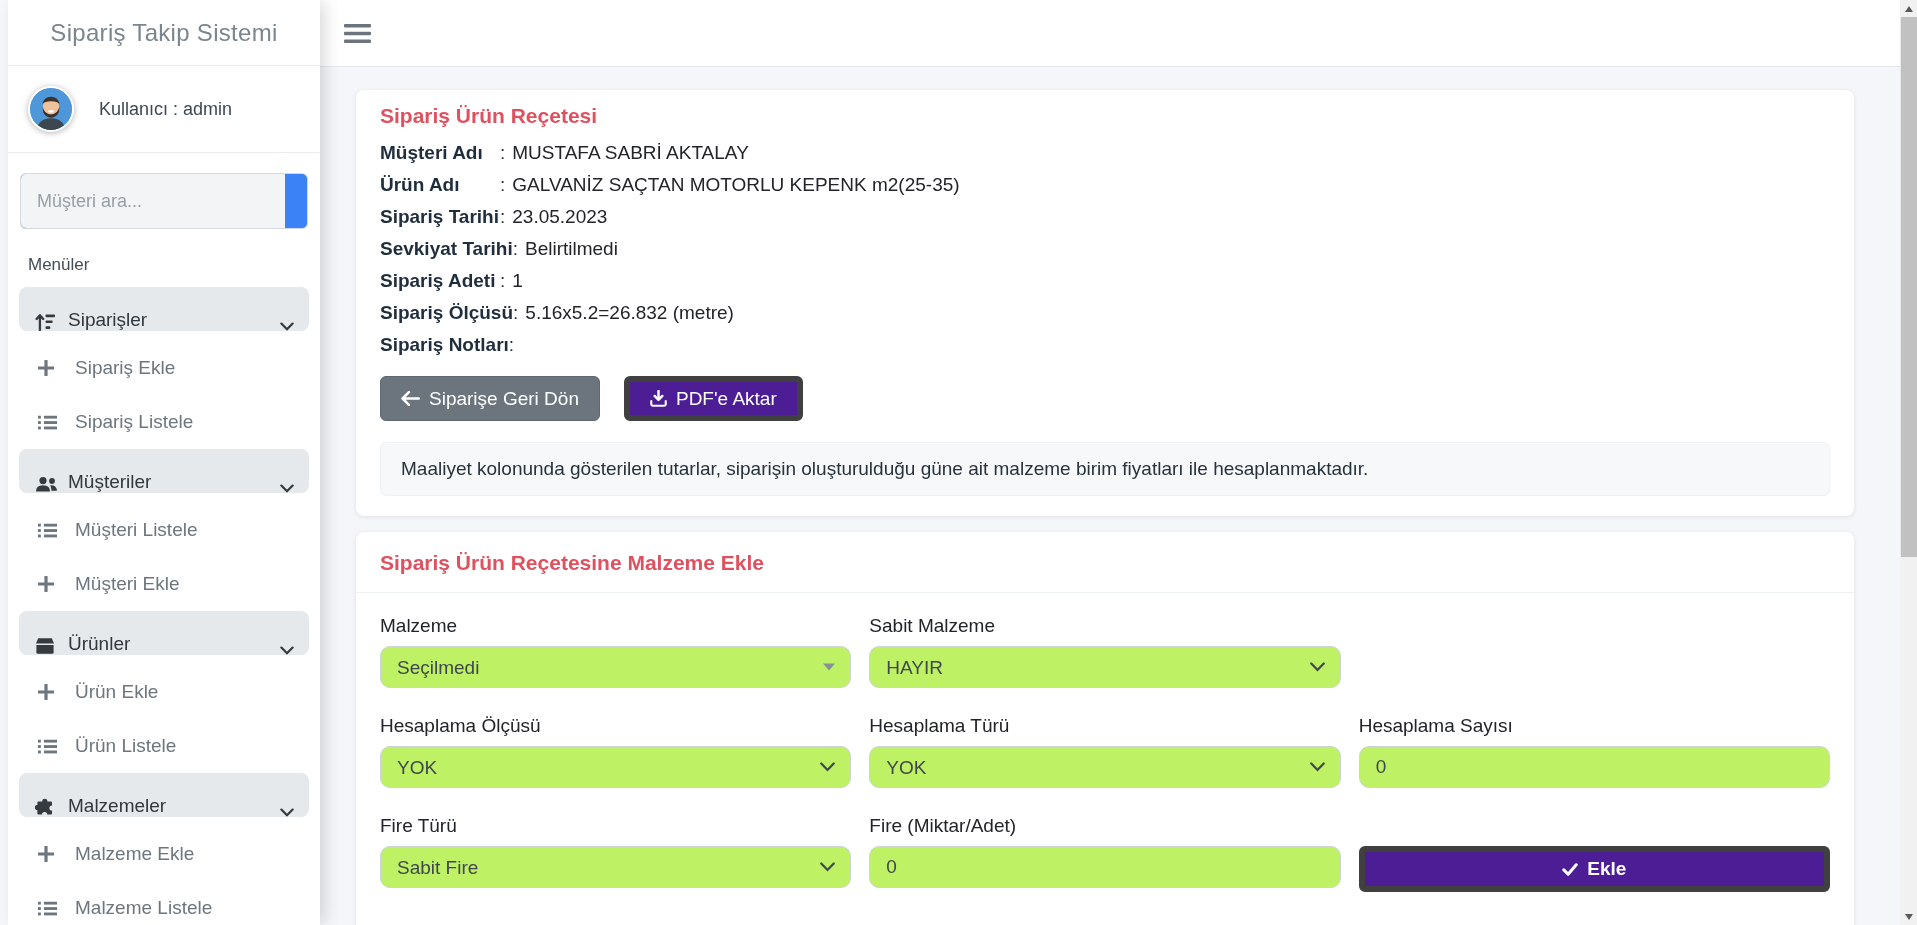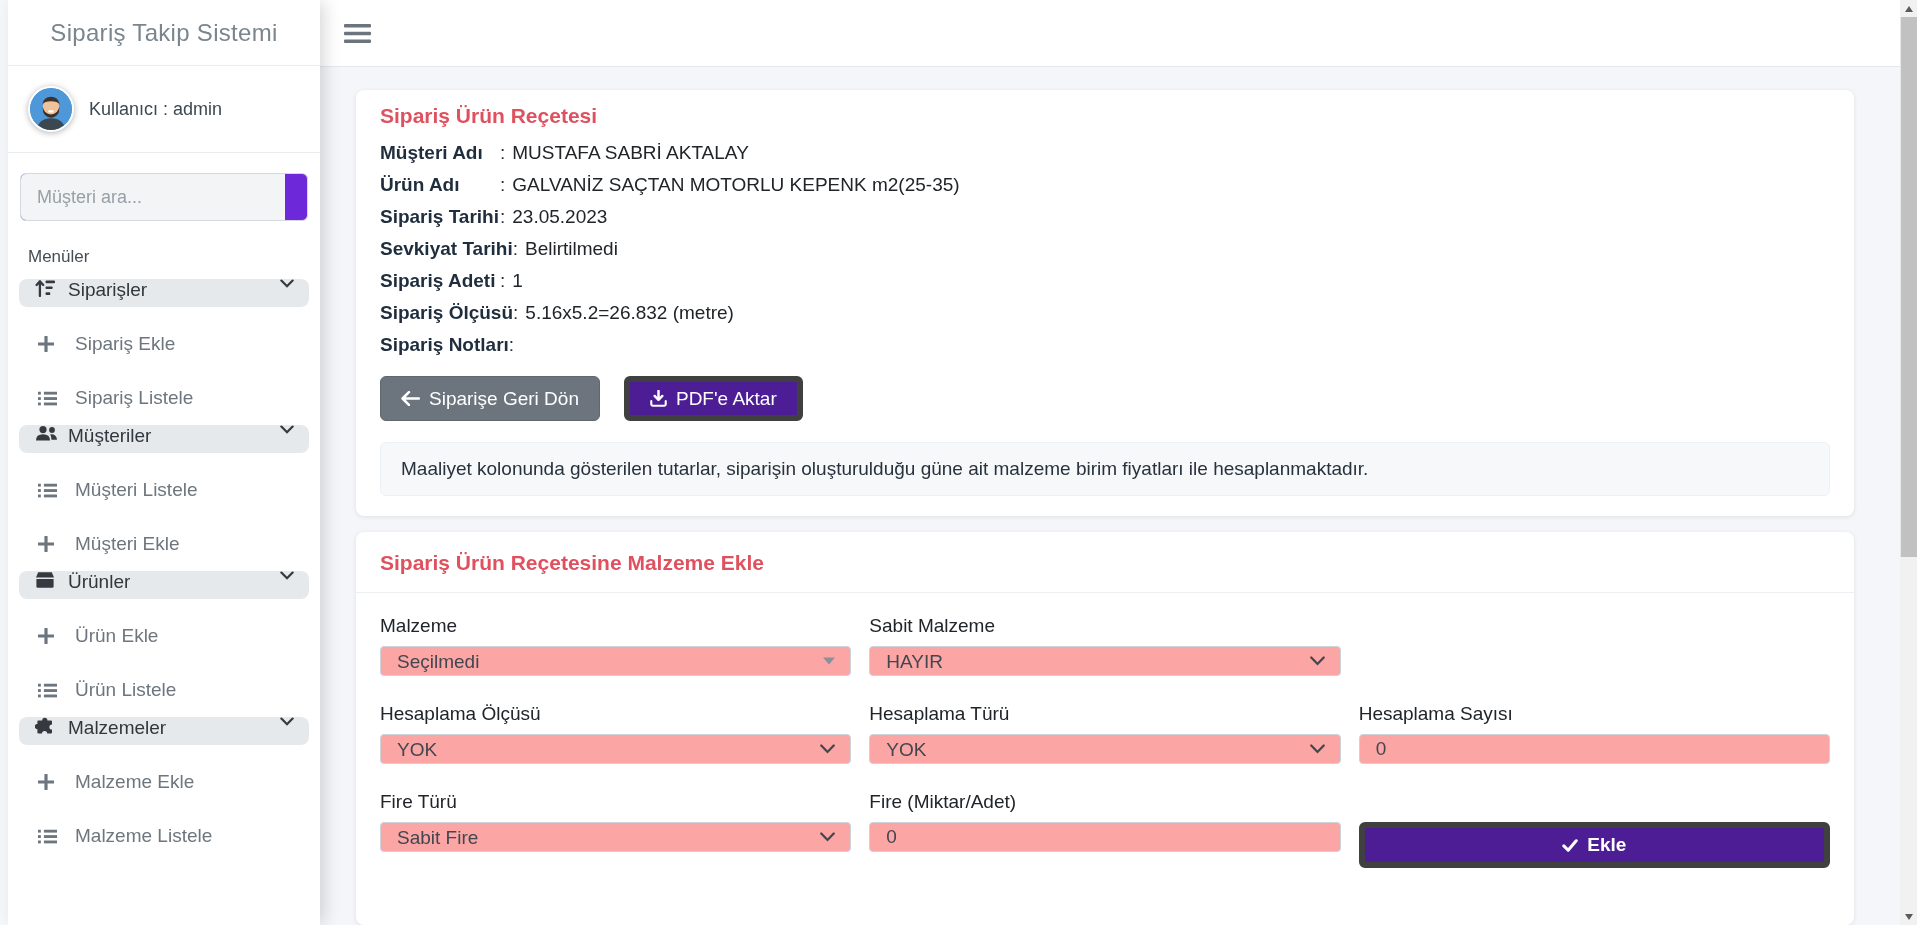--- a/index.html
+++ b/index.html
@@ -17,48 +17,48 @@
     background:#ffffff; z-index:20;
     box-shadow: 6px 0 16px -2px rgba(0,0,0,.16);
     display:flex; flex-direction:column;
   }
   .brand {
     height:66px; display:flex; align-items:center; justify-content:center;
     color:#7b858d; font-size:24px; letter-spacing:.3px;
     border-bottom:1px solid #e8ecef; flex:none;
   }
   .user-panel {
-    display:flex; align-items:center; gap:15px;
+    display:flex; align-items:center; gap:25px;
     padding:20px 20px; border-bottom:1px solid #e8ecef; flex:none;
   }
   .avatar {
     width:46px; height:46px; border-radius:50%;
     border:2px solid #fff; box-shadow:0 1px 6px rgba(0,0,0,.3);
     overflow:hidden; flex:none; background:#4e97d8;
   }
   .user-name { color:#3d4852; font-size:18px; }
   .search-wrap { padding:20px 12px 0; flex:none; }
   .input-group {
-    display:flex; height:48px; border:1px solid #d3d9de; border-radius:6px;
-    overflow:hidden; background:#6d28d9;gap:24px;
+    display:flex; height:56px; border:1px solid #d3d9de; border-radius:6px;
+    overflow:hidden; background:#3b82f6;gap:24px;
   }
   .input-group input {
     flex:1; border:none; outline:none; background:#f2f4f5;
     padding:0 16px; font-size:18px; font-family:inherit; color:#495057;
   }
   .input-group input::placeholder { color:#97a0a8; }
   .search-btn {
     width:50px; border:none; border-left:1px solid #d3d9de; background:#f8fafb;
     display:flex; align-items:center; justify-content:center; cursor:pointer;
   }
   .menu-label { padding:26px 20px 12px; color:#454d55; font-size:17px; flex:none; }
   .menu { list-style:none; overflow:hidden; }
   .nav-parent {
-    height:28px; margin:0 11px 10px; background:#e6e9eb; border-radius:8px;
-    display:flex; align-items:flex-start; padding:0 15px 0 16px; cursor:pointer;
+    height:44px; margin:0 11px 10px; background:#e6e9eb; border-radius:8px;
+    display:flex; align-items:flex-end; padding:0 15px 0 16px; cursor:pointer;
   }
   .nav-parent .nav-ico { width:24px; margin-right:9px; display:flex; }
   .nav-parent .nav-txt { color:#30373d; font-size:19px; flex:1; }
   .nav-child {
     height:54px; display:flex; align-items:center; padding-left:30px;
     cursor:pointer; color:#6d767e;
   }
   .nav-child .nav-ico { width:22px; margin-right:15px; display:flex; }
   .nav-child .nav-txt { font-size:19px; }
   
@@ -96,22 +96,22 @@
   }
   .card-materials { }
   .card-materials .card-header {
     padding:19px 24px 17px; border-bottom:1px solid #edf0f2;
   }
   .card-materials .card-body { padding:22px 24px 30px; }
   .fgrid { display:grid; grid-template-columns:repeat(3, 1fr); column-gap:18px; }
   .fgroup { margin-bottom:27px; }
   .flabel { display:block; height:22px; margin-bottom:9px; color:#212529; font-size:19px; }
   .control {
-    width:100%; height:30px; border:1px solid #ccd3da; border-radius:4px;
-    background:#fca5a5; padding:0 44px 0 16px; font-size:19px; color:#40474e;
+    width:100%; height:42px; border:1px solid #ccd3da; border-radius:10px;
+    background:#bef264; padding:0 44px 0 16px; font-size:19px; color:#40474e;
     font-family:inherit; outline:none;
     appearance:none; -webkit-appearance:none; -moz-appearance:none;
   }
   input.control { padding-right:16px; }
   .ctrl-wrap { position:relative; }
   .ctrl-caret { position:absolute; right:16px; top:50%; transform:translateY(-50%); pointer-events:none; display:flex; }
   .tri-down {
     width:0; height:0; border-left:6px solid transparent; border-right:6px solid transparent;
     border-top:7px solid #889099;
   }

